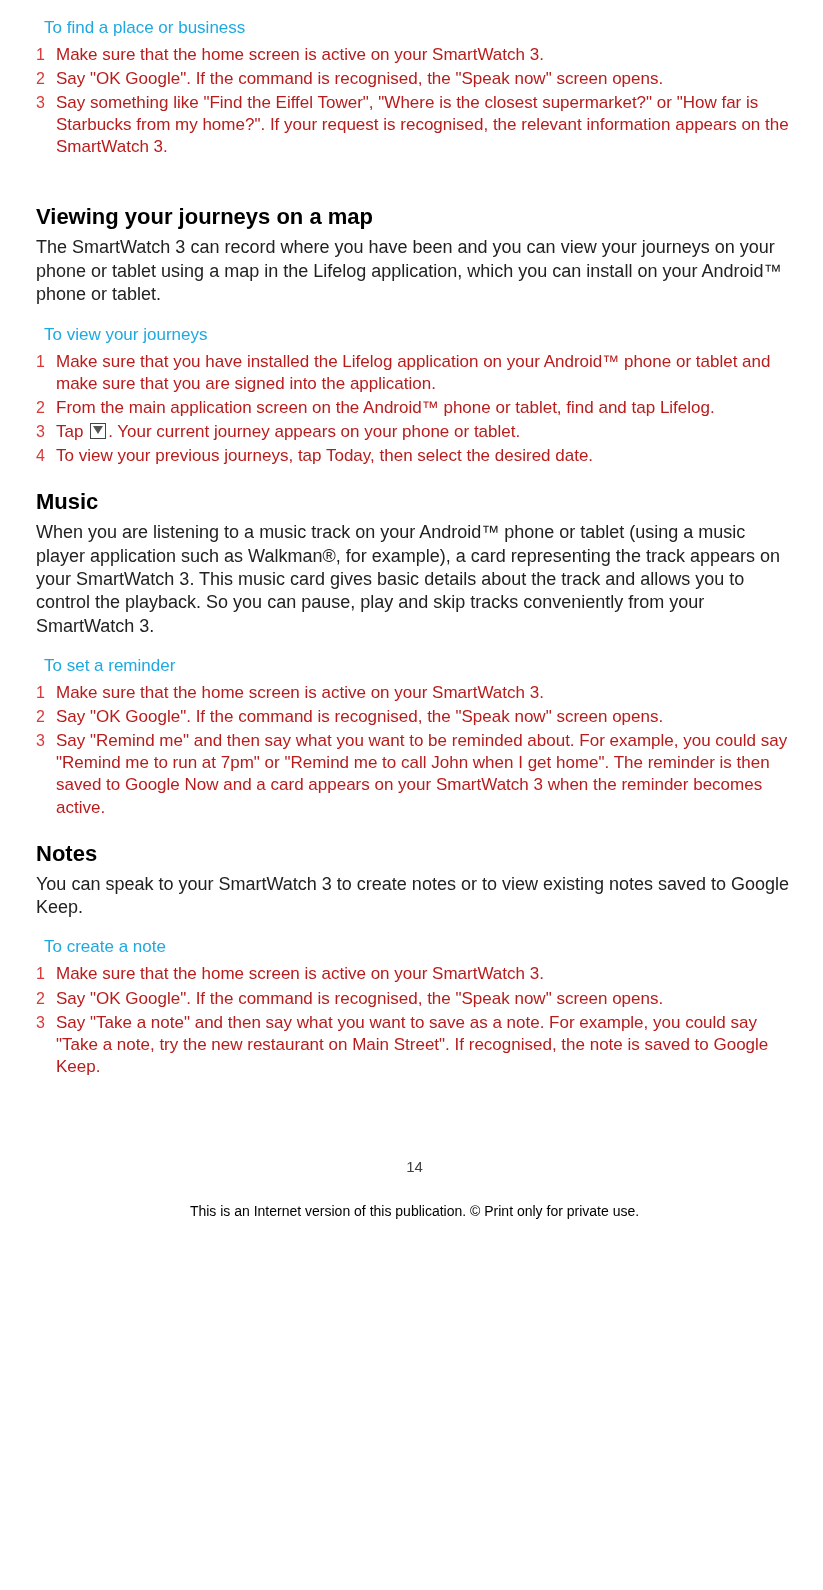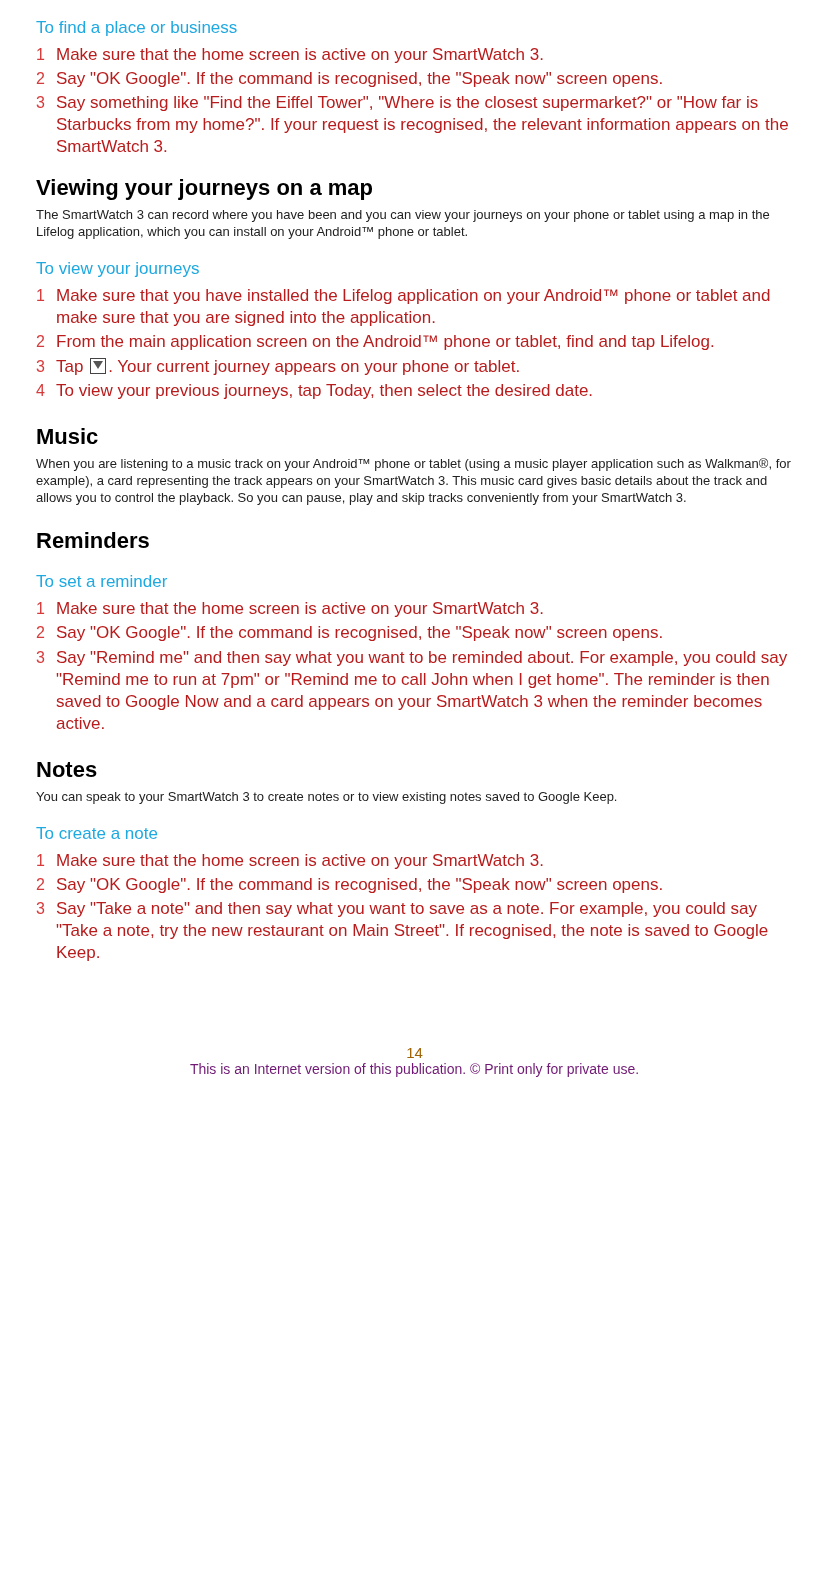--- a/index.html
+++ b/index.html
@@ -13,32 +13,33 @@
   .page {
     padding: 0 30px 0 36px;
     box-sizing: border-box;
   }
   .subheading {
     color: #1ea9e1;
     font-size: 17px;
     margin-top: 18px;
     margin-bottom: 6px;
     font-weight: normal;
+    margin-left: 8px;
   }
   .heading {
     font-size: 22px;
     font-weight: bold;
     margin-top: 22px;
     margin-bottom: 6px;
   }
   .heading.first {
-    margin-top: 17px;
+    margin-top: 46px;
   }
   .para {
-    font-size: 13px;
+    font-size: 18px;
     line-height: 1.3;
     margin: 2px 0 0 0;
     color: #222;
   }
   .step {
     display: flex;
     align-items: flex-start;
     margin-top: 2px;
   }
   .step-num {
@@ -81,25 +82,26 @@
     border-left: 5px solid transparent;
     border-right: 5px solid transparent;
     border-top: 8px solid #555;
   }
   .footer {
     text-align: center;
     margin-top: 80px;
     padding-bottom: 30px;
   }
   .page-number {
-    color: #a16207;
+    color: #404040;
     font-size: 15px;
+    margin-bottom: 28px;
   }
   .disclaimer {
-    color: #701a75;
+    color: #000000;
     font-size: 14px;
   }
 </style>
 </head>
 <body>
 
 <div class="page">
 
   <div class="subheading">To find a place or business</div>
   <div class="steps">
@@ -135,21 +137,20 @@
     </div>
     <div class="step">
       <span class="step-num">4</span>
       <span class="step-text"><span>To view your previous journeys, tap </span><span class="bold">Today</span><span>, then select the desired date.</span></span>
     </div>
   </div>
 
   <div class="heading">Music</div>
   <p class="para">When you are listening to a music track on your Android™ phone or tablet (using a music player application such as Walkman®, for example), a card representing the track appears on your SmartWatch 3. This music card gives basic details about the track and allows you to control the playback. So you can pause, play and skip tracks conveniently from your SmartWatch 3.</p>
 
-  <div class="heading">Reminders</div>
   <div class="subheading">To set a reminder</div>
   <div class="steps">
     <div class="step">
       <span class="step-num">1</span>
       <span class="step-text">Make sure that the home screen is active on your SmartWatch 3.</span>
     </div>
     <div class="step">
       <span class="step-num">2</span>
       <span class="step-text">Say "OK Google". If the command is recognised, the "Speak now" screen opens.</span>
     </div>

